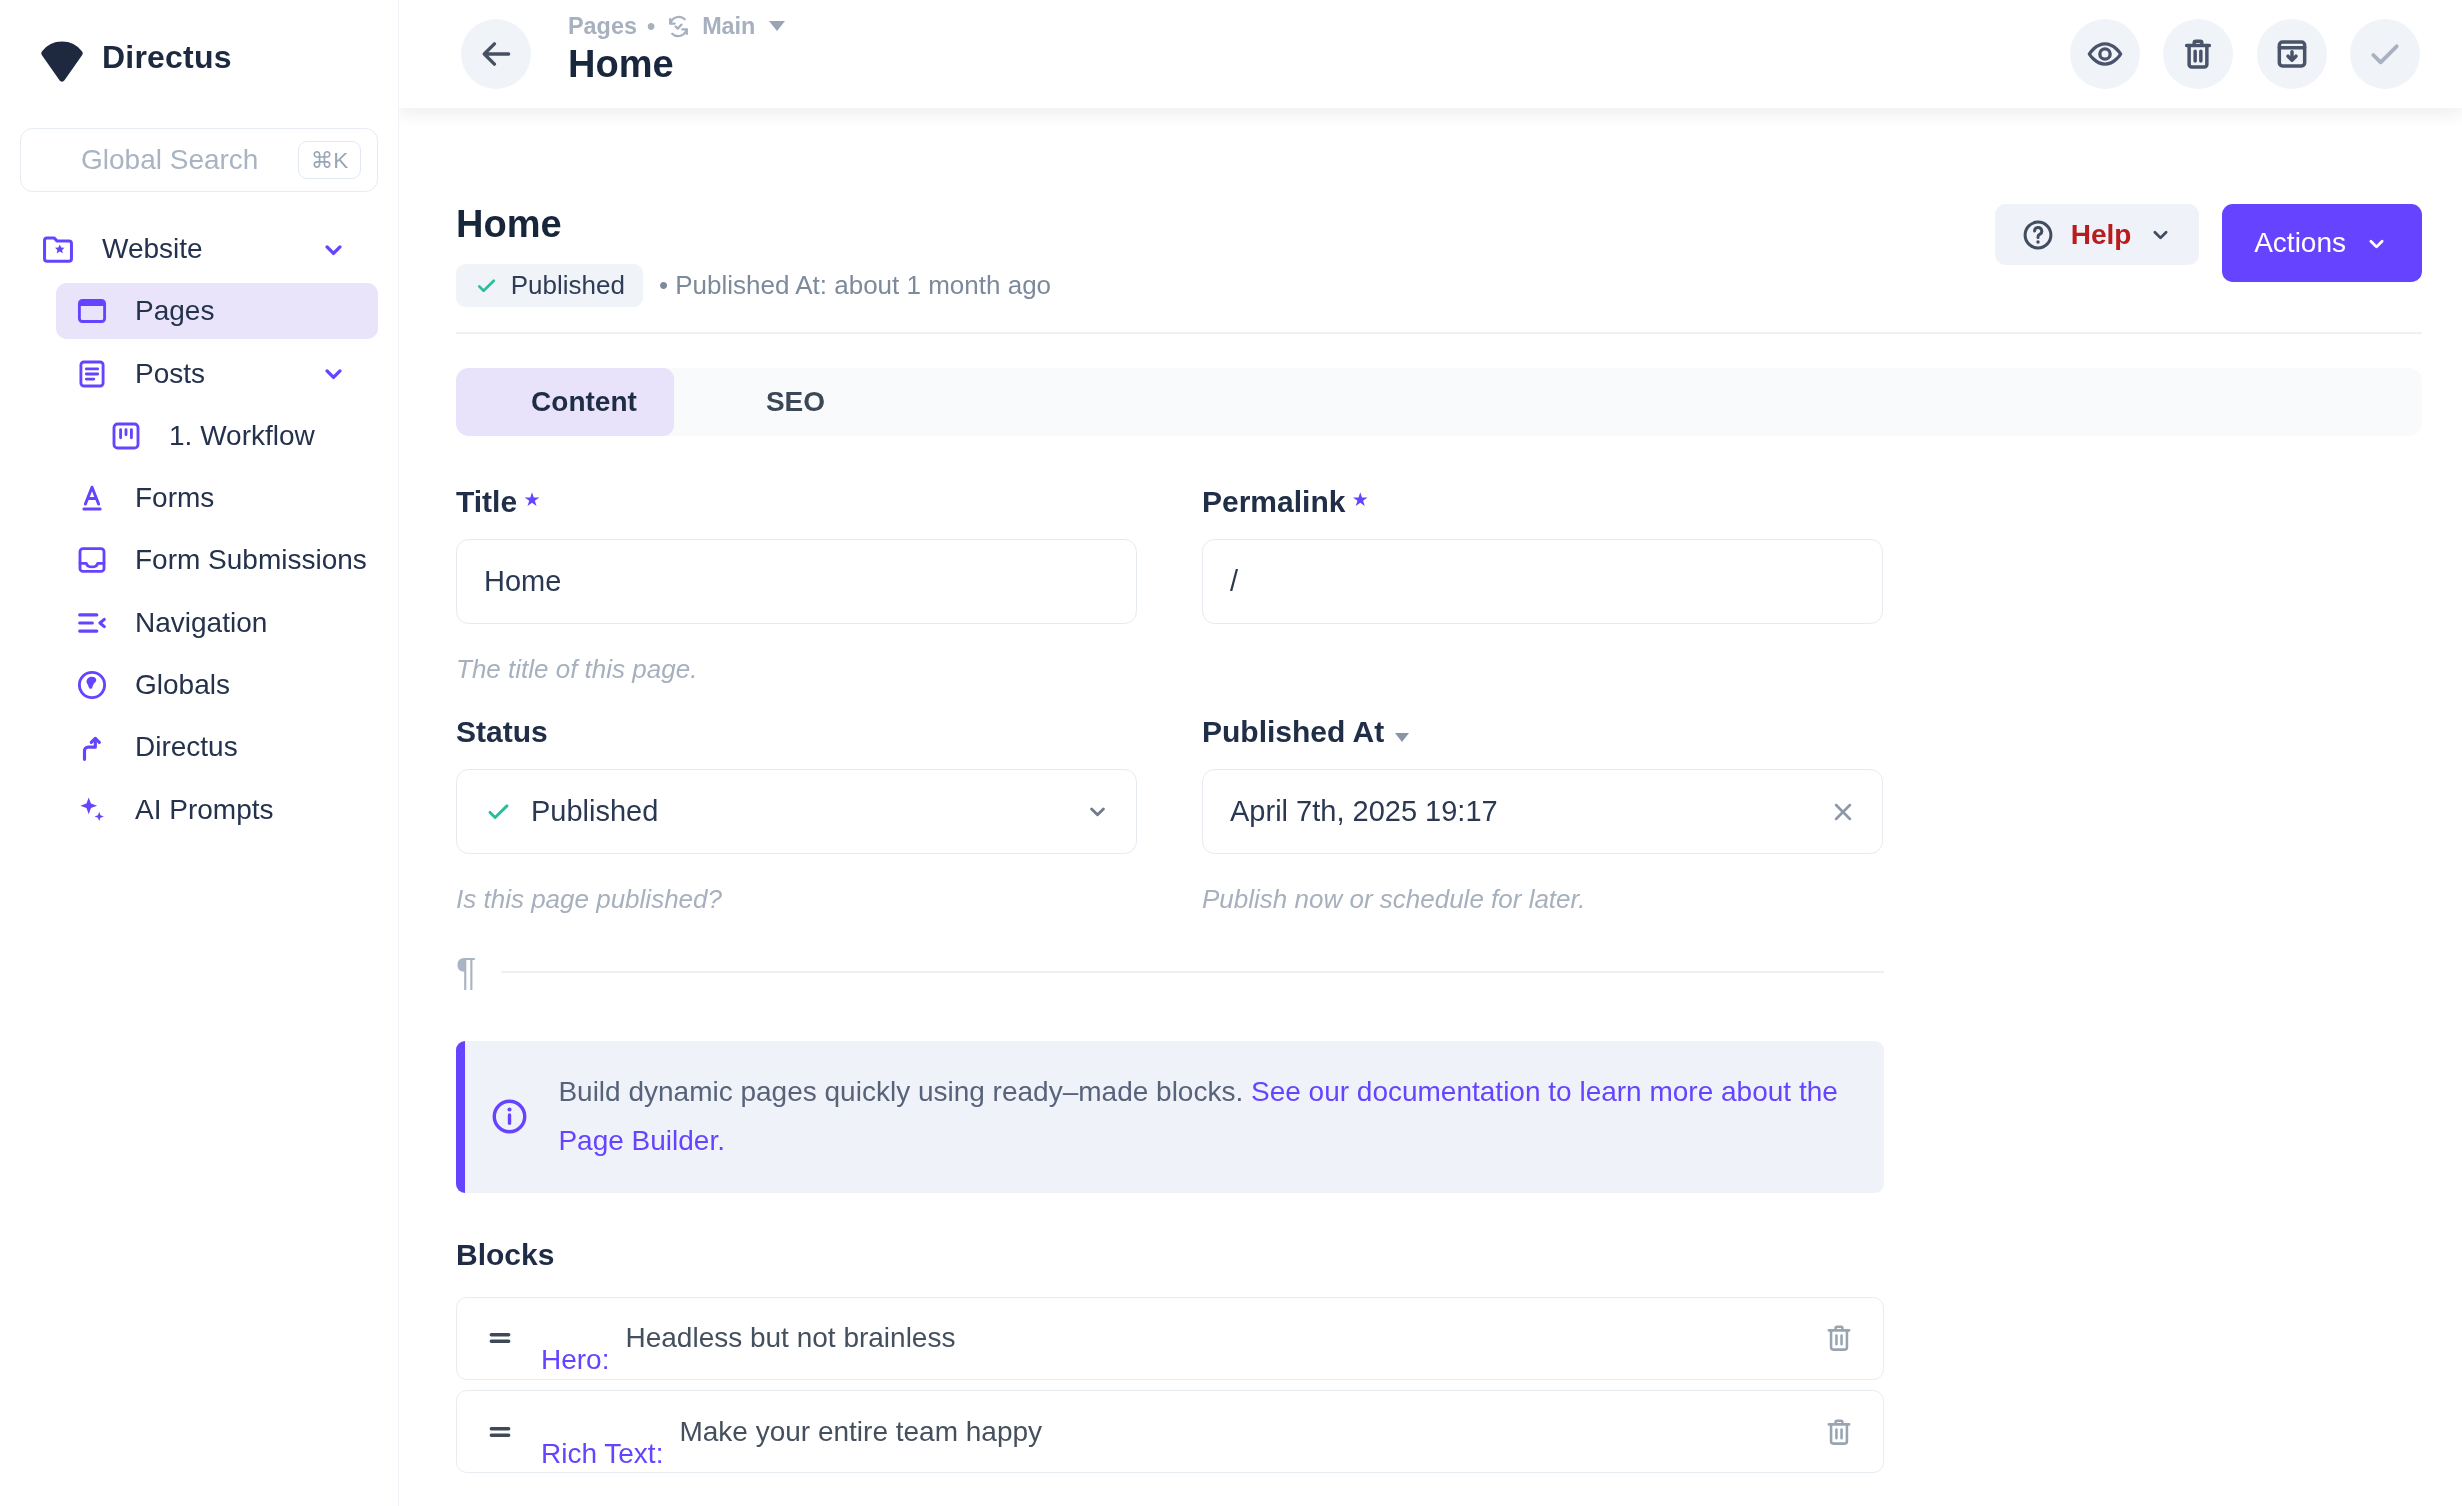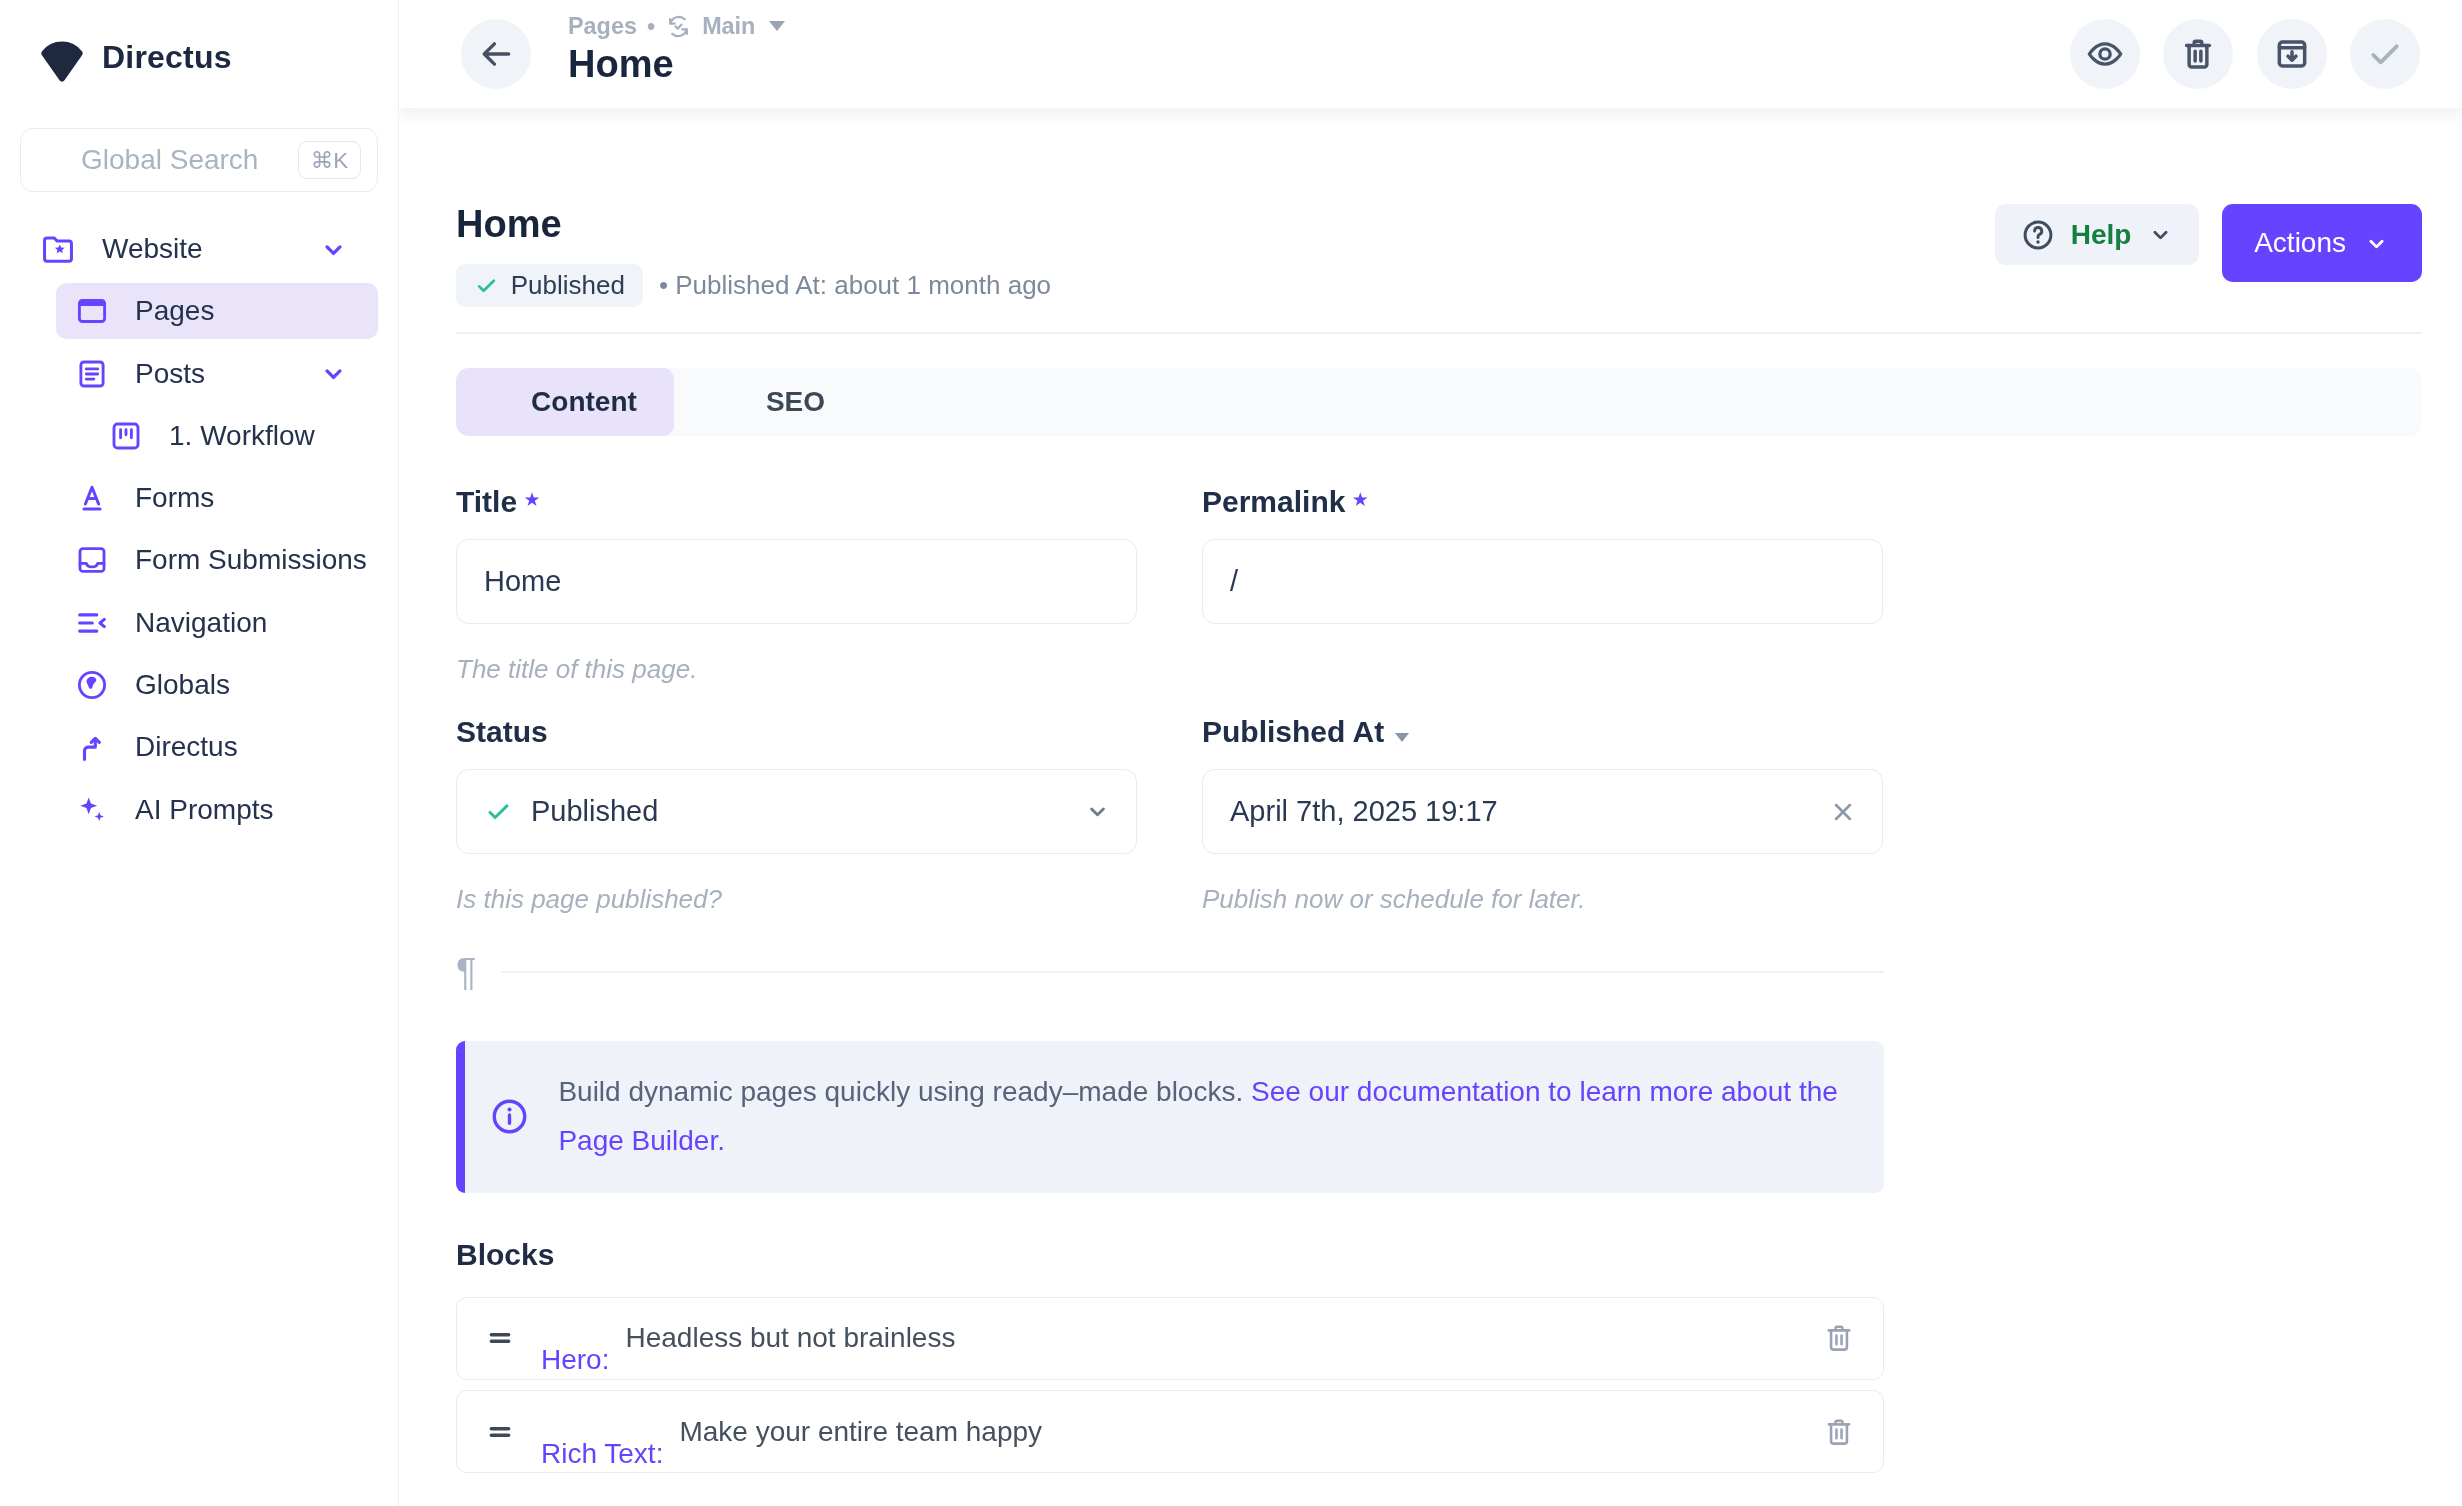--- a/index.html
+++ b/index.html
@@ -66,21 +66,21 @@
   .content-title { font-size:38px; font-weight:700; color:#18263C; margin:0; line-height:1.1; }
   .status-row { display:flex; align-items:center; gap:16px; margin-top:18px; }
   .badge {
     height:43px; background:#F0F4F9; border-radius:9px; padding:0 18px;
     display:flex; align-items:center; gap:11.7px; font-size:26px; color:#2F3C55;
   }
   .meta { font-size:26px; color:#7C8A9C; }
   .head-buttons { display:flex; gap:23.4px; }
   .help-btn {
     height:61px; padding:0 25px; background:#EFF2F8; border:none; border-radius:10.8px;
-    display:flex; align-items:center; gap:15.3px; font-size:28px; font-weight:600; color:#15803d; cursor:pointer;
+    display:flex; align-items:center; gap:15.3px; font-size:28px; font-weight:600; color:#b91c1c; cursor:pointer;
     font-family:"Liberation Sans",sans-serif;
   }
   .actions-btn {
     height:78px; padding:0 32px; background:#6644FF; border:none; border-radius:10.8px;
     display:flex; align-items:center; gap:17px; font-size:28px; font-weight:400; color:#fff; cursor:pointer;
     font-family:"Liberation Sans",sans-serif;
   }
   .rule { height:1.8px; background:#EDF0F4; margin:25px 40px 0 57px; }
 
   .tabstrip {

